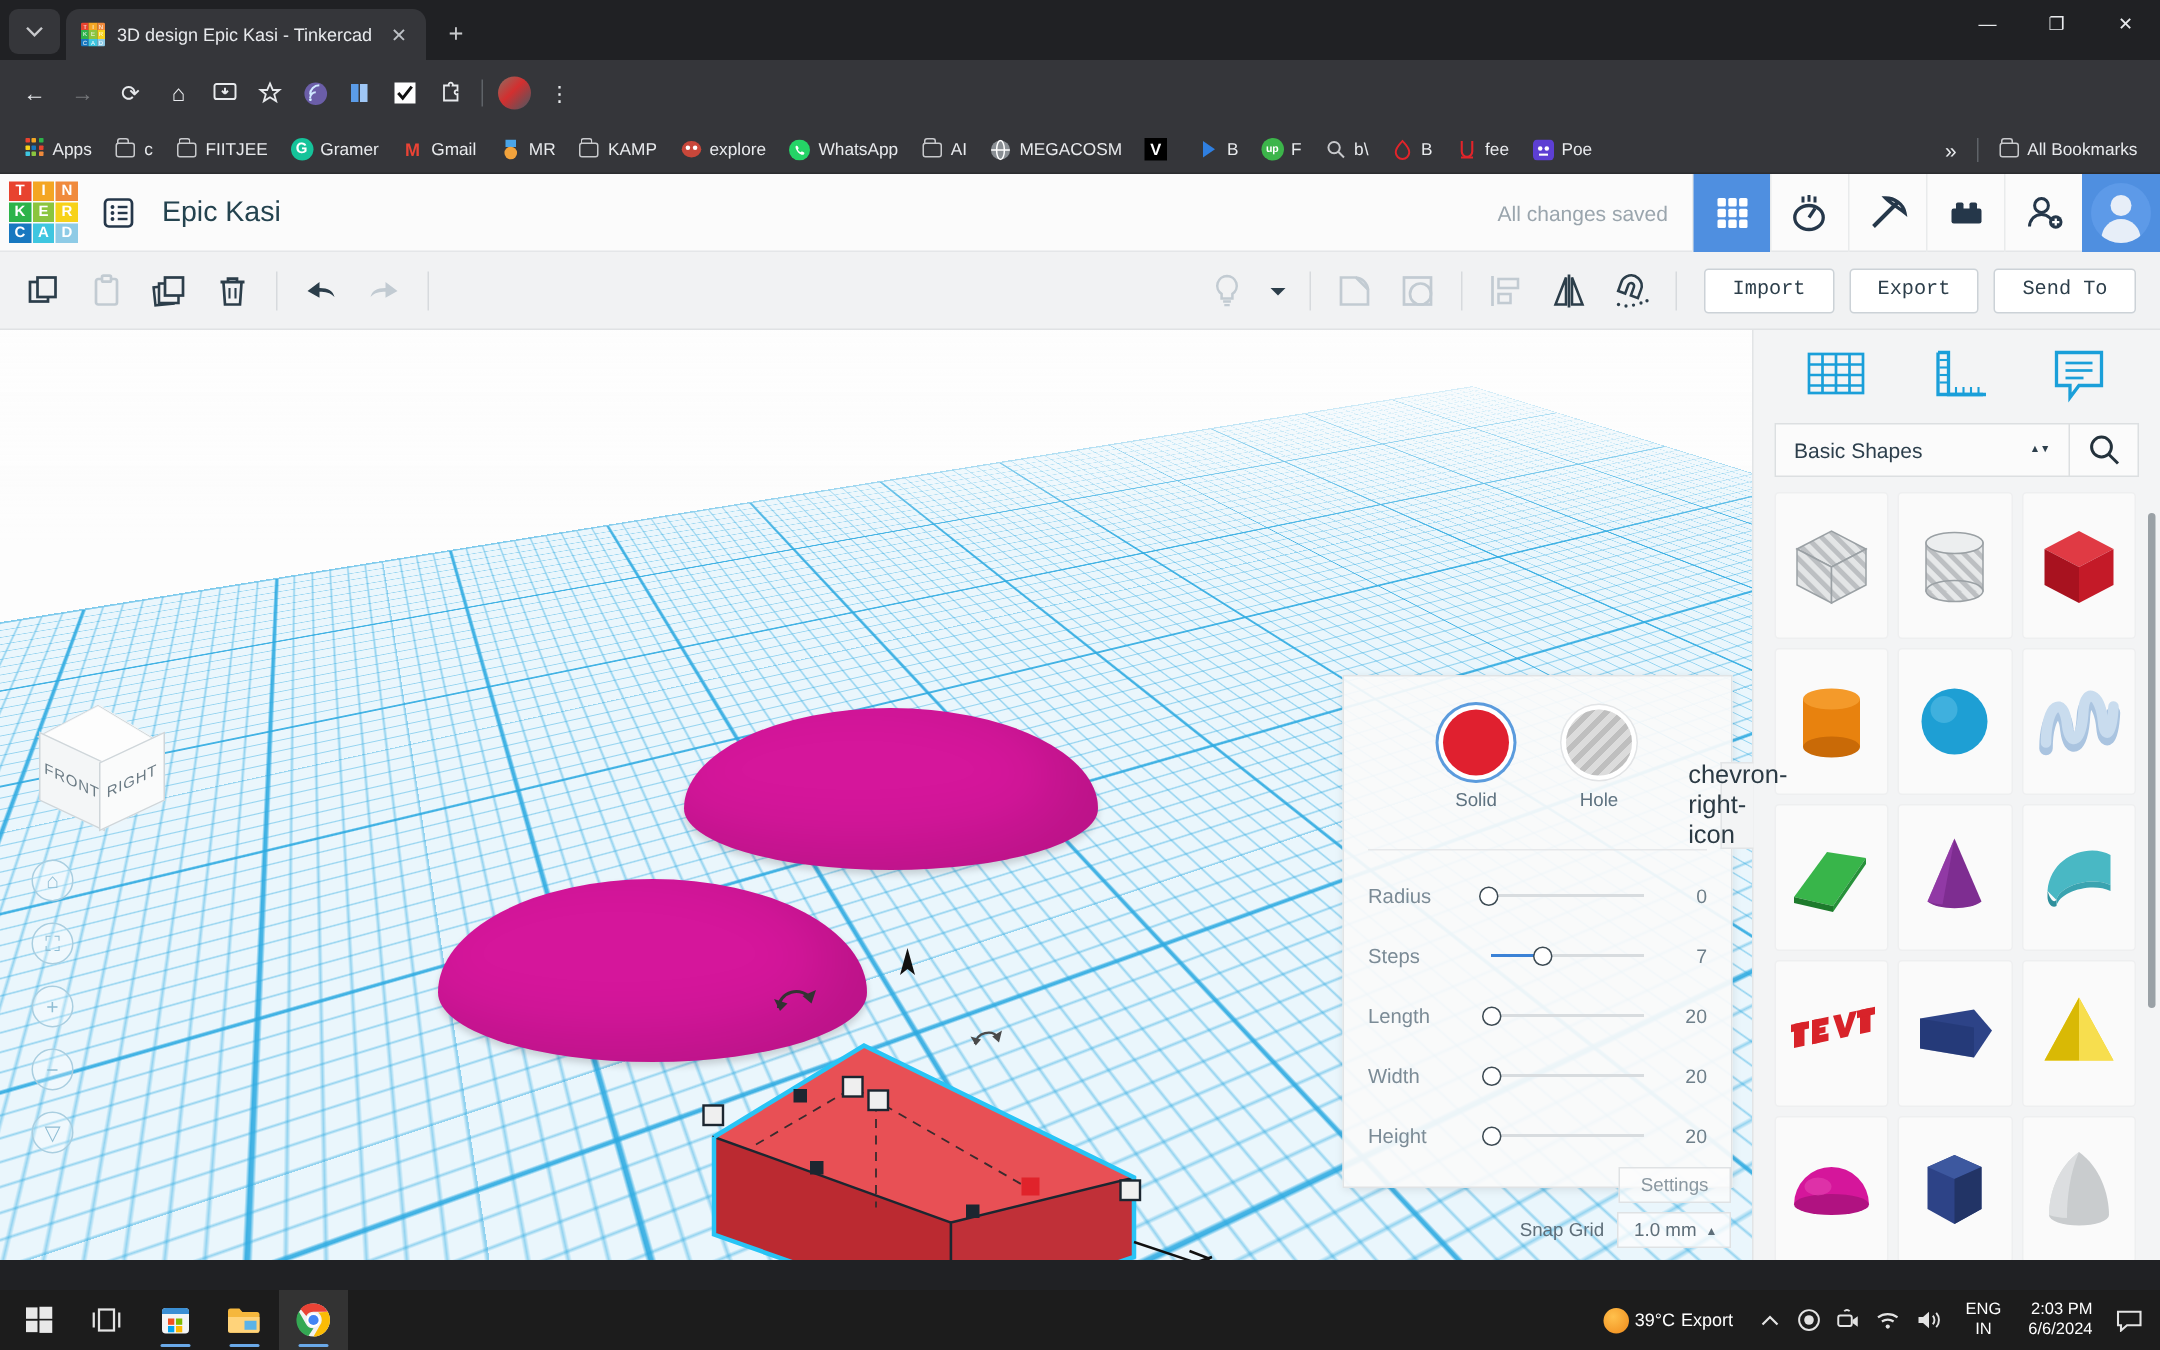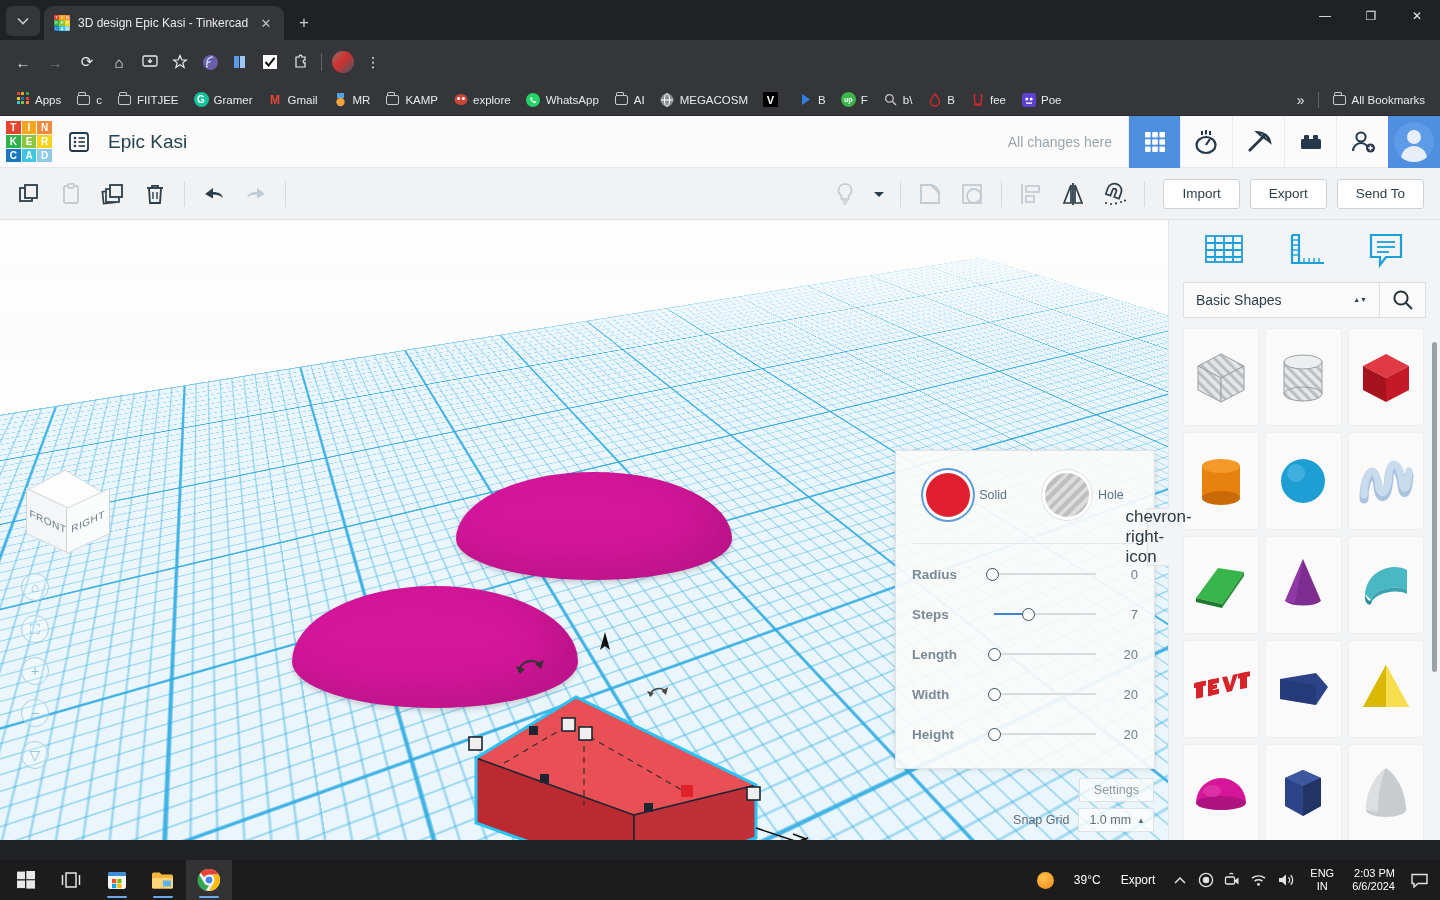--- a/index.html
+++ b/index.html
@@ -167,21 +167,21 @@
     display: flex; align-items: center; justify-content: center;
     color: #2c3e4a;
   }
   .tt-btn.dim { color: #c2cbd2; }
   .tt-sep { width: 1px; height: 26px; background: #d7dadd; margin: 0 8px; }
   .tt-spacer { flex: 1; }
   .tt-text-btn {
     height: 30px; padding: 0 18px; margin-left: 10px;
     border: 1px solid #ccd2d7; background: #fff; border-radius: 3px;
     color: #2c3e4a; font-size: 13.5px;
-    display: flex; align-items: center; justify-content: center;
+    display: flex; align-items: center; justify-content: center; font-family: Liberation Mono, monospace;
   }
 
   
   .canvas {
     position: absolute; left: 0; top: 104px; width: 1168px; height: 620px;
     overflow: hidden; background: #fdfdfd;
   }
   .workplane {
     position: absolute; left: -160px; top: -70px; width: 1540px; height: 760px;
     background:
@@ -259,31 +259,31 @@
     box-shadow: 0 1px 6px rgba(0,0,0,.1);
   }
   .props-head {
     height: 40px; background: #fdfdfd; border-bottom: 1px solid #e6e8ea;
     display: flex; align-items: center; padding: 0 13px; gap: 12px;
   }
   .props-title { font-size: 15px; font-weight: bold; color: #253b49; }
   .props-head-r { margin-left: auto; display: flex; gap: 16px; align-items:center; }
   .props-body { padding: 16px 16px 14px; }
   .swatches { display: flex; justify-content: center; gap: 38px; padding: 6px 0 2px; }
-  .sw { display: flex; flex-direction: row; align-items: center; gap: 9px; }
+  .sw { display: flex; flex-direction: column; align-items: center; gap: 9px; }
   .sw-circ { width: 44px; height: 44px; border-radius: 50%; }
   .sw-solid { background: #e0202f; box-shadow: 0 0 0 3px #fff, 0 0 0 5px #5b9bdd; }
   .sw-hole {
     background: repeating-linear-gradient(-45deg, #bfbfbf 0 4px, #dcdcdc 4px 8px);
     box-shadow: 0 0 0 3px #fff, 0 0 0 4px #e2e4e6;
   }
   .sw-lbl { font-size: 12.5px; color: #5e7280; }
   .props-divider { height: 1px; background: #e6e8ea; margin: 24px 0 10px; }
   .prow { display: flex; align-items: center; height: 40px; }
-  .prow-lbl { width: 74px; font-size: 13.5px; color: #7b8b96; font-weight: bold; }
+  .prow-lbl { width: 74px; font-size: 13.5px; color: #7b8b96; }
   .slider { flex: 1; position: relative; height: 14px; display: flex; align-items: center; }
   .slider-track { position: absolute; left: 8px; right: 8px; height: 2px; background: #d8dcdf; }
   .slider-fill { position: absolute; left: 8px; height: 2px; background: #3b82d6; }
   .slider-knob {
     position: absolute; width: 13px; height: 13px; border-radius: 50%;
     background: #fff; border: 1.6px solid #3c4a53;
   }
   .prow-val { width: 34px; text-align: right; font-size: 13px; color: #6e7f8a; }
 
   .status-bar {
@@ -351,21 +351,21 @@
     display: flex; align-items: center; gap: 8px; padding: 0 10px;
     color: #d4d4d4; font-size: 12px; position: relative; overflow: hidden;
   }
   .tb-app { width: 46px; height: 40px; display: flex; align-items: center; justify-content: center; position: relative; }
   .tb-app.active { background: #333; }
   .tb-app.active::after, .tb-app.open::after {
     content:''; position:absolute; bottom:2px; left:13px; width:20px; height:2px;
     background:#6aa9e8; border-radius:2px;
   }
   .tb-tray { margin-left: auto; display: flex; align-items: center; gap: 0; padding-right: 6px; }
-  .tray-weather { display: flex; align-items: center; gap: 20px; padding: 0 12px; color: #fff; font-size: 12px; }
+  .tray-weather { display: flex; align-items: center; gap: 4px; padding: 0 12px; color: #fff; font-size: 12px; }
   .tray-sun { width: 17px; height: 17px; border-radius: 50%; background: radial-gradient(circle at 38% 34%, #ffc14d, #f08a1a); }
   .tray-ico { width: 26px; height: 40px; display: flex; align-items: center; justify-content: center; color: #e3e3e3; font-size: 12px; }
   .tray-lang { padding: 0 9px; color: #fff; font-size: 11px; line-height: 13px; text-align: center; }
   .tray-clock { padding: 0 9px; color: #fff; font-size: 11px; line-height: 13px; text-align: right; }
   .tray-notif { width: 30px; height: 40px; display: flex; align-items: center; justify-content: center; color: #e3e3e3; }
 </style>
 </head>
 <body>
 
 <div class="tabstrip">
@@ -613,21 +613,21 @@
           <rect x="3" y="3" width="18" height="18" rx="2.5" stroke="#25374a" stroke-width="1.8" fill="none"></rect>
           <circle cx="8" cy="8" r="1.3" fill="#25374a"></circle>
           <circle cx="8" cy="12" r="1.3" fill="#25374a"></circle>
           <circle cx="8" cy="16" r="1.3" fill="#25374a"></circle>
           <rect x="11.5" y="7.2" width="6.5" height="1.6" fill="#25374a"></rect>
           <rect x="11.5" y="11.2" width="6.5" height="1.6" fill="#25374a"></rect>
           <rect x="11.5" y="15.2" width="6.5" height="1.6" fill="#25374a"></rect>
         </svg>
     </div>
     <div class="tc-title">Epic Kasi</div>
-    <div class="tc-saved">All changes here</div>
+    <div class="tc-saved">All changes saved</div>
     <div class="tc-hicon active">
       <svg width="26" height="26" viewBox="0 0 26 26">
           <g fill="#fff">
             <rect x="3" y="3" width="5.6" height="5.6" rx="1"></rect>
             <rect x="10.2" y="3" width="5.6" height="5.6" rx="1"></rect>
             <rect x="17.4" y="3" width="5.6" height="5.6" rx="1"></rect>
             <rect x="3" y="10.2" width="5.6" height="5.6" rx="1"></rect>
             <rect x="10.2" y="10.2" width="5.6" height="5.6" rx="1"></rect>
             <rect x="17.4" y="10.2" width="5.6" height="5.6" rx="1"></rect>
             <rect x="3" y="17.4" width="5.6" height="5.6" rx="1"></rect>

